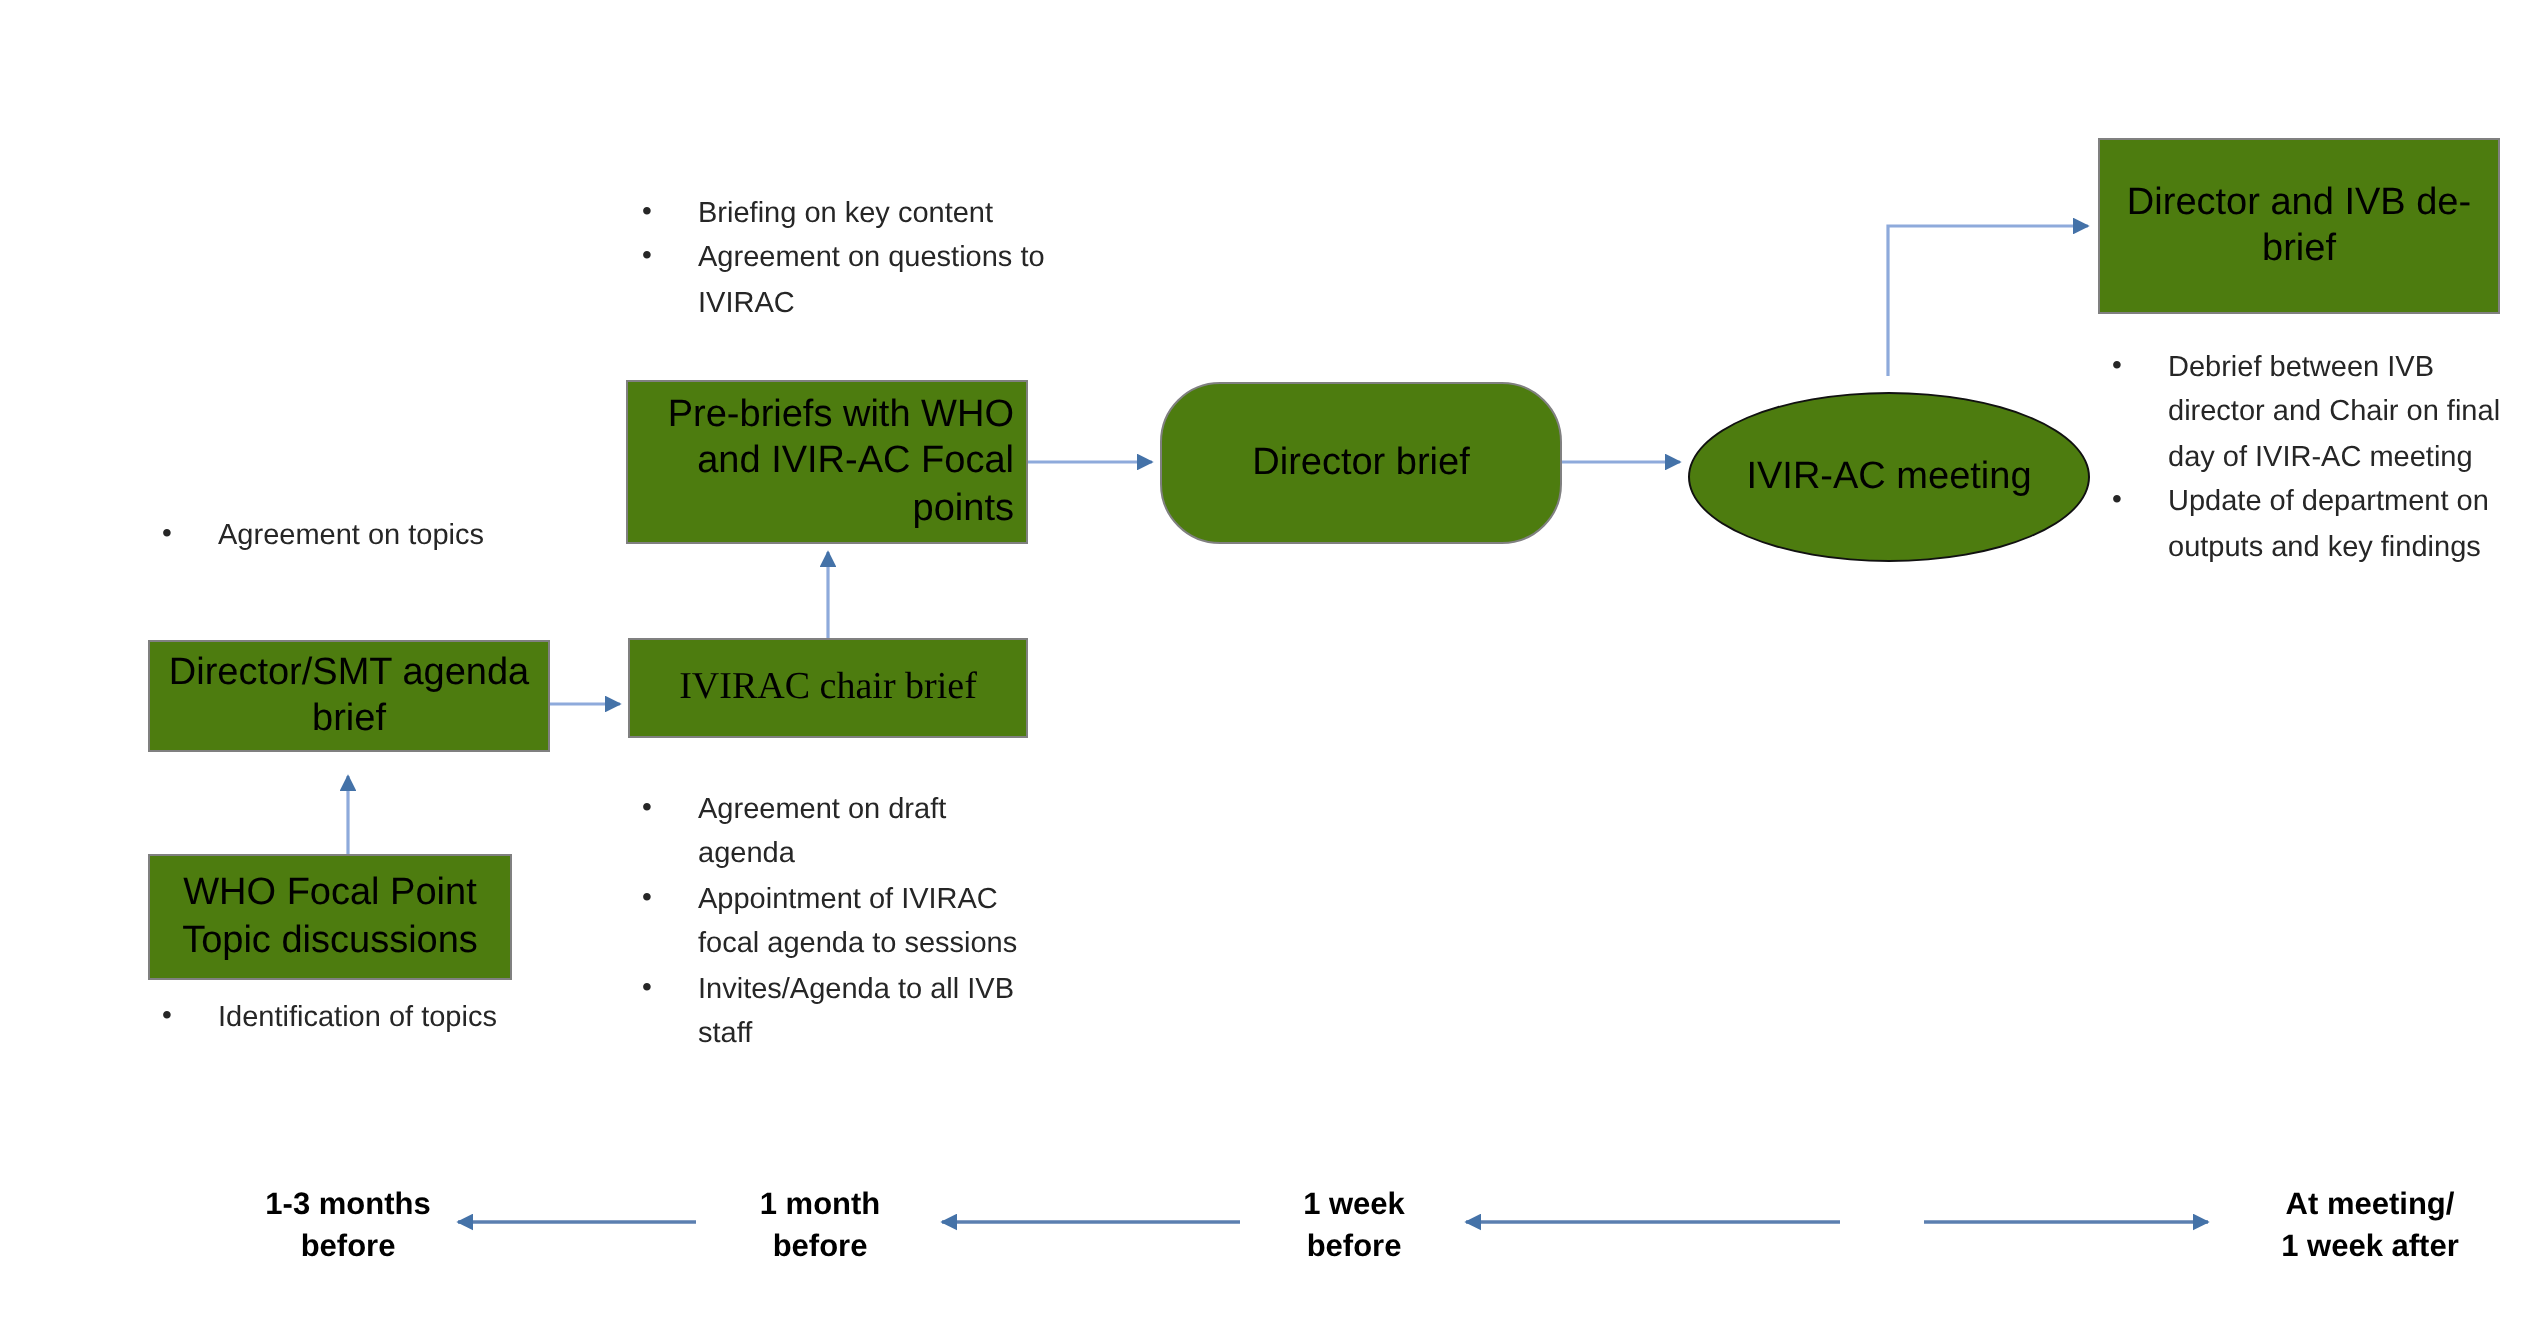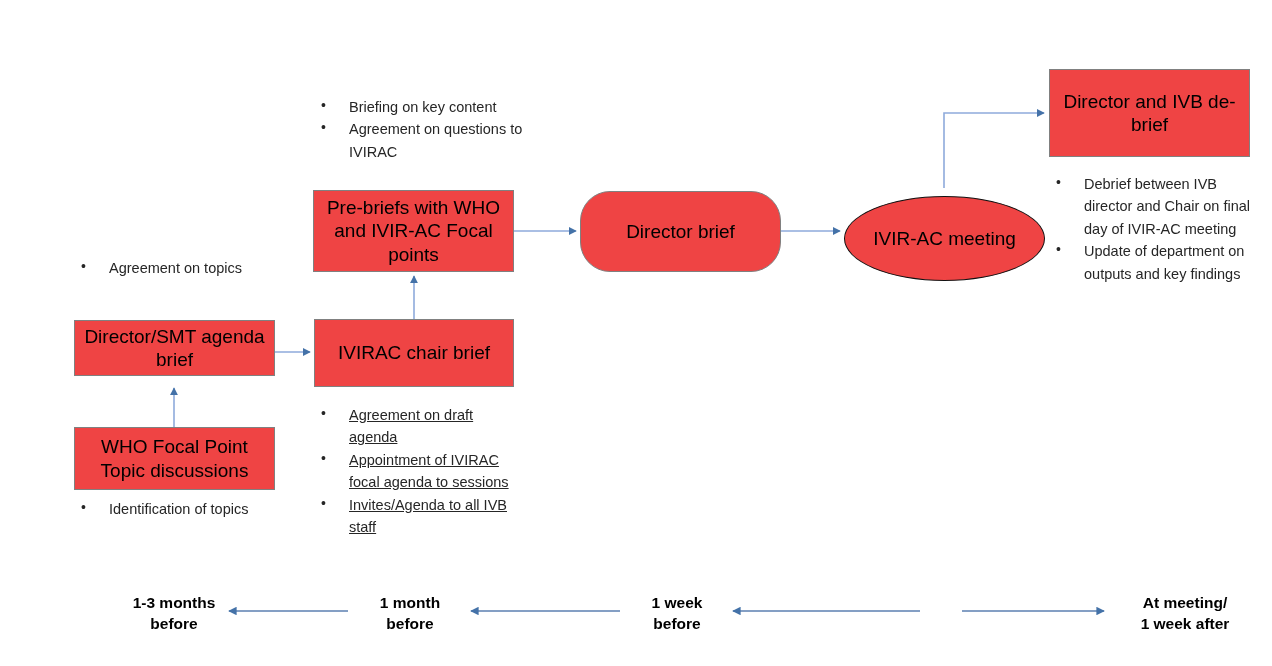--- a/index.html
+++ b/index.html
@@ -15,21 +15,21 @@
     position: relative;
     width: 1272px;
     height: 666px;
     background: #ffffff;
     overflow: hidden;
   }
   .node {
     position: absolute;
     box-sizing: border-box;
     border: 1px solid #808080;
-    background: #ef4444;
+    background: #4d7c0f;
     display: flex;
     align-items: center;
     justify-content: center;
     text-align: center;
     line-height: 1.22;
     color: #000000;
     font-size: 19px;
     padding: 2px 6px;
   }
   .node.ellipse {
@@ -104,45 +104,45 @@
     <line x1="781" y1="231" x2="840" y2="231" stroke="#8eaadb" stroke-width="1.6" marker-end="url(#arrow)"></line>
 
     <path d="M 944 188 L 944 113 L 1044 113" fill="none" stroke="#8eaadb" stroke-width="1.6" marker-end="url(#arrow)"></path>
 
     <line x1="348" y1="611" x2="229" y2="611" stroke="#5b7fb0" stroke-width="1.7" marker-end="url(#arrowTL)"></line>
     <line x1="620" y1="611" x2="471" y2="611" stroke="#5b7fb0" stroke-width="1.7" marker-end="url(#arrowTL)"></line>
     <line x1="920" y1="611" x2="733" y2="611" stroke="#5b7fb0" stroke-width="1.7" marker-end="url(#arrowTL)"></line>
     <line x1="962" y1="611" x2="1104" y2="611" stroke="#5b7fb0" stroke-width="1.7" marker-end="url(#arrowTL)"></line>
   </svg>
 
-  <div class="node" style="left:313px; top:190px; width:201px; height:82px;">
+  <div class="node" style="left:313px; top:190px; width:201px; height:82px;text-align:right;">
     <span>Pre-briefs with WHO and IVIR-AC Focal points</span>
   </div>
 
   <div class="node" style="left:580px; top:191px; width:201px; height:81px;border-radius:30px;">
     <span>Director brief</span>
   </div>
 
   <div class="node ellipse" style="left:844px; top:196px; width:201px; height:85px;">
     <span>IVIR-AC meeting</span>
   </div>
 
   <div class="node" style="left:1049px; top:69px; width:201px; height:88px;">
     <span>Director and IVB de-brief</span>
   </div>
 
   <div class="node" style="left:74px; top:320px; width:201px; height:56px;align-items:center;">
     <span>Director/SMT agenda brief</span>
   </div>
 
-  <div class="node" style="left:314px; top:319px; width:200px; height:68px;">
+  <div class="node" style="left:314px; top:319px; width:200px; height:50px;font-family:Liberation Serif, serif;">
     <span>IVIRAC chair brief</span>
   </div>
 
-  <div class="node" style="left:74px; top:427px; width:201px; height:63px;">
+  <div class="node" style="left:74px; top:427px; width:182px; height:63px;">
     <span>WHO Focal Point Topic discussions</span>
   </div>
 
   <div class="note" style="left:318px; top:96px; width:216px;">
     <ul>
       <li>Briefing on key content</li>
       <li>Agreement on questions to IVIRAC</li>
     </ul>
   </div>
 
@@ -151,21 +151,21 @@
       <li>Agreement on topics</li>
     </ul>
   </div>
 
   <div class="note" style="left:78px; top:498px; width:180px;">
     <ul>
       <li>Identification of topics</li>
     </ul>
   </div>
 
-  <div class="note" style="left:318px; top:404px; width:200px;text-decoration:underline;">
+  <div class="note" style="left:318px; top:394px; width:200px;">
     <ul>
       <li>Agreement on draft agenda</li>
       <li>Appointment of IVIRAC focal agenda to sessions</li>
       <li>Invites/Agenda to all IVB staff</li>
     </ul>
   </div>
 
   <div class="note" style="left:1053px; top:173px; width:198px;">
     <ul>
       <li>Debrief between IVB director and Chair on final day of IVIR-AC meeting</li>

